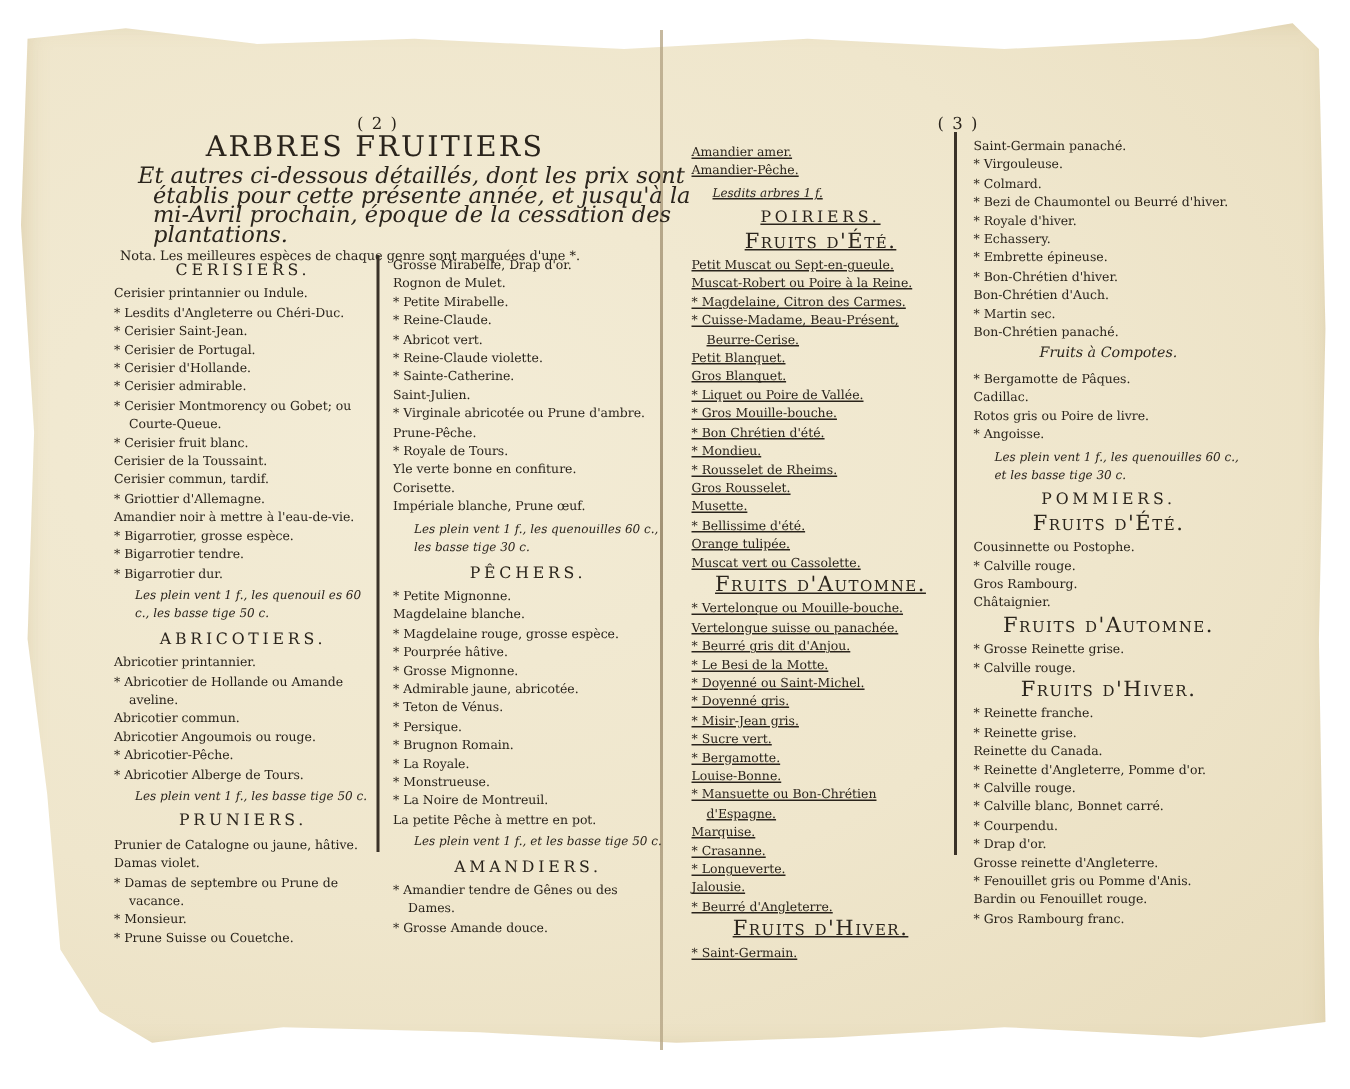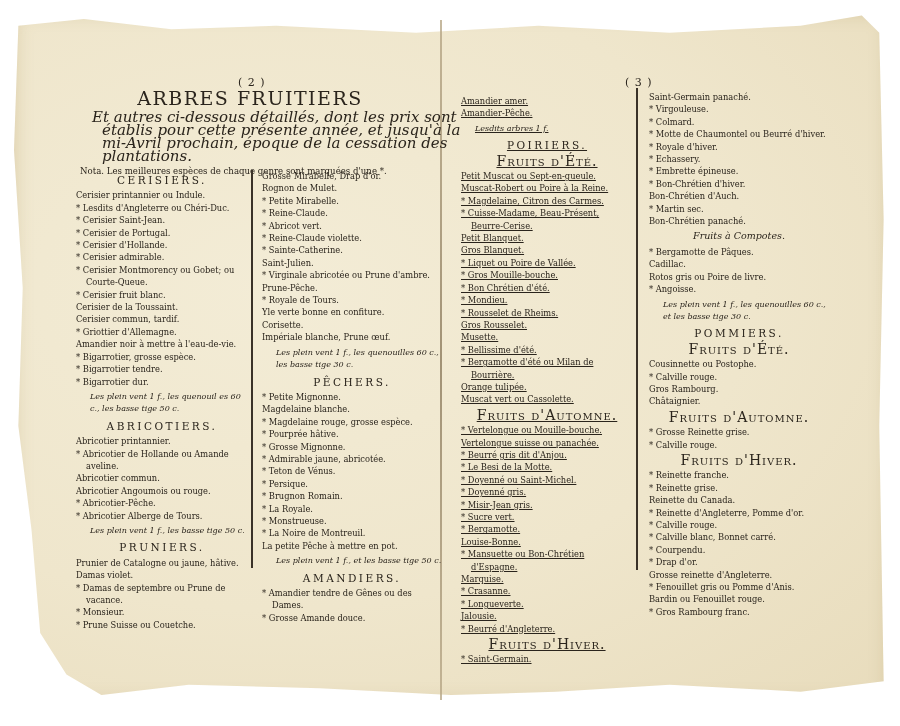--- a/index.html
+++ b/index.html
@@ -137,21 +137,20 @@
     <div class="item wrap">Petit Blanquet.</div>
     <div class="item wrap">Gros Blanquet.</div>
     <div class="item wrap">* Liquet ou Poire de Vallée.</div>
     <div class="item wrap">* Gros Mouille-bouche.</div>
     <div class="item wrap">* Bon Chrétien d'été.</div>
     <div class="item wrap">* Mondieu.</div>
     <div class="item wrap">* Rousselet de Rheims.</div>
     <div class="item wrap">Gros Rousselet.</div>
     <div class="item wrap">Musette.</div>
     <div class="item wrap">* Bellissime d'été.</div>
-    <div class="item wrap">* Bergamotte d'été ou Milan de Bourrière.</div>
     <div class="item wrap">Orange tulipée.</div>
     <div class="item wrap">Muscat vert ou Cassolette.</div>
     <div class="sub">Fruits d'Automne.</div>
     <div class="item wrap">* Vertelongue ou Mouille-bouche.</div>
     <div class="item wrap">Vertelongue suisse ou panachée.</div>
     <div class="item wrap">* Beurré gris dit d'Anjou.</div>
     <div class="item wrap">* Le Besi de la Motte.</div>
     <div class="item wrap">* Doyenné ou Saint-Michel.</div>
     <div class="item wrap">* Doyenné gris.</div>
     <div class="item wrap">* Misir-Jean gris.</div>
@@ -164,21 +163,21 @@
     <div class="item wrap">* Longueverte.</div>
     <div class="item wrap">Jalousie.</div>
     <div class="item wrap">* Beurré d'Angleterre.</div>
     <div class="sub">Fruits d'Hiver.</div>
     <div class="item wrap">* Saint-Germain.</div>
   </div>
 <div class="col" id="R2" style="left:649px;top:91px;width:180px;">
     <div class="item wrap">Saint-Germain panaché.</div>
     <div class="item wrap">* Virgouleuse.</div>
     <div class="item wrap">* Colmard.</div>
-    <div class="item wrap">* Motte de Chaumontel ou Beurré d'hiver.</div>
+    <div class="item wrap">* Bezi de Chaumontel ou Beurré d'hiver.</div>
     <div class="item wrap">* Royale d'hiver.</div>
     <div class="item wrap">* Echassery.</div>
     <div class="item wrap">* Embrette épineuse.</div>
     <div class="item wrap">* Bon-Chrétien d'hiver.</div>
     <div class="item wrap">Bon-Chrétien d'Auch.</div>
     <div class="item wrap">* Martin sec.</div>
     <div class="item wrap">Bon-Chrétien panaché.</div>
     <div class="subital">Fruits à Compotes.</div>
     <div class="item wrap">* Bergamotte de Pâques.</div>
     <div class="item wrap">Cadillac.</div>

